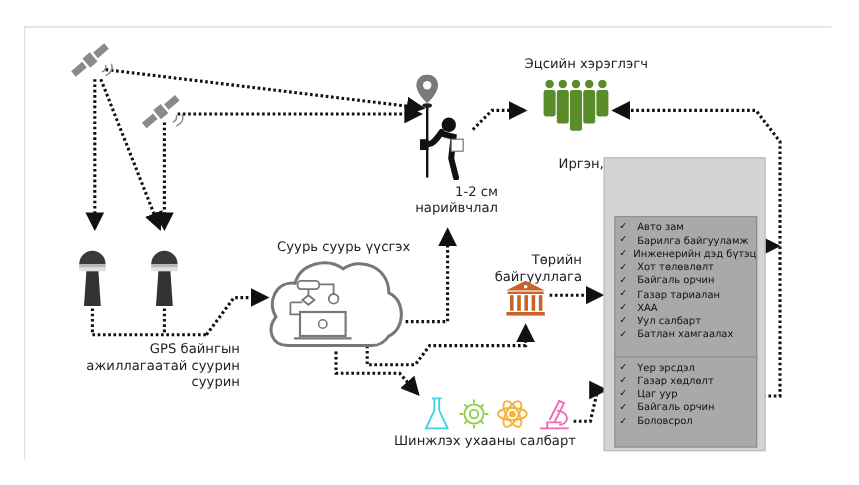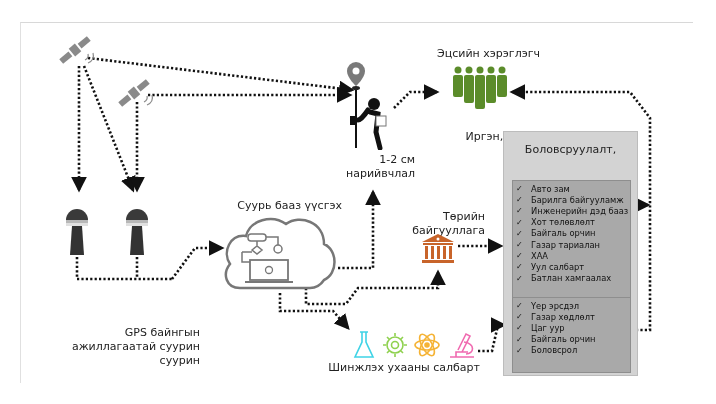--- a/index.html
+++ b/index.html
@@ -80,27 +80,27 @@
     <rect x="2" y="15" width="22" height="3" fill="#b8b8b8"></rect>
     <rect x="2" y="18" width="22" height="3" fill="#e0e0e0"></rect>
     <path d="M8,21 L18,21 L20,50 L6,50 z" fill="#333"></path>
 </svg>
 <svg class="icon" style="left:124px;top:205px;width:26px;height:52px;" viewBox="0 0 26 52">
   <path d="M2,15 a11,11 0 0 1 22,0 z" fill="#3a3a3a"></path>
     <rect x="2" y="15" width="22" height="3" fill="#b8b8b8"></rect>
     <rect x="2" y="18" width="22" height="3" fill="#e0e0e0"></rect>
     <path d="M8,21 L18,21 L20,50 L6,50 z" fill="#333"></path>
 </svg>
-<div class="lbl" style="left:40px;top:284px;width:160px;margin-top:42px;">
+<div class="lbl" style="left:40px;top:284px;width:160px;">
   <div>GPS байнгын</div>
   <div>ажиллагаатай суурин</div>
   <div>суурин</div>
 </div>
 
-<div class="lbl" style="left:222px;top:199px;width:120px;">Суурь бааз үүсгэх</div>
+<div class="lbl" style="left:222px;top:199px;width:120px;">Суурь суурь үүсгэх</div>
 <svg class="icon" style="left:220px;top:212px;width:120px;height:80px;" viewBox="0 0 120 80">
   <path d="M20,76 C6,76 2,62 10,52 C2,40 10,22 26,24 C30,8 52,2 66,12 C80,2 104,10 104,32 C118,38 118,62 104,68 C100,74 96,76 90,76 Z" fill="#fff" stroke="#777" stroke-width="2.5"></path>
   <rect x="28" y="22" width="18" height="7" rx="3" fill="none" stroke="#777" stroke-width="1.5"></rect>
   <path d="M46,25 L58,25 L58,33" stroke="#777" stroke-width="1.5" fill="none"></path>
   <circle cx="58" cy="37" r="4" fill="none" stroke="#777" stroke-width="1.5"></circle>
   <path d="M37,29 L37,34 M32,38 l5,-4 l5,4 l-5,4 z M22,40 L32,40 M22,40 L22,50 L30,50" stroke="#777" stroke-width="1.5" fill="none"></path>
   <rect x="30" y="48" width="38" height="20" fill="none" stroke="#777" stroke-width="1.8"></rect>
   <path d="M25,70 L73,70" stroke="#777" stroke-width="2"></path>
   <circle cx="49" cy="58" r="3.5" fill="none" stroke="#777" stroke-width="1.3"></circle>
 </svg>
@@ -171,34 +171,33 @@
       <circle cx="75" cy="15" r="2" fill="#f5b335"></circle>
     </g>
   <g fill="none" stroke="#f06ab0" stroke-width="1.6">
       <path d="M98,27 L122,27 M104,27 L104,22 L116,22 M106,20 L114,4 L118,6 L110,22 M112,12 C124,14 122,24 114,24"></path>
     </g>
 </svg>
 <div class="lbl" style="left:300px;top:361px;width:180px;">Шинжлэх ухааны салбарт</div>
 
 <div class="panel">
   <div class="panel-title">
-    <div>Боловсруулалт,</div>
   </div>
   <div class="list list1">
     <div class="li">
         <span class="chk">✓</span>
         <span>Авто зам</span>
       </div>
     <div class="li">
         <span class="chk">✓</span>
         <span>Барилга байгууламж</span>
       </div>
     <div class="li">
         <span class="chk">✓</span>
-        <span>Инженерийн дэд бааз</span>
+        <span>Инженерийн дэд бүтэц</span>
       </div>
     <div class="li">
         <span class="chk">✓</span>
         <span>Хот төлөвлөлт</span>
       </div>
     <div class="li">
         <span class="chk">✓</span>
         <span>Байгаль орчин</span>
       </div>
     <div class="li">

